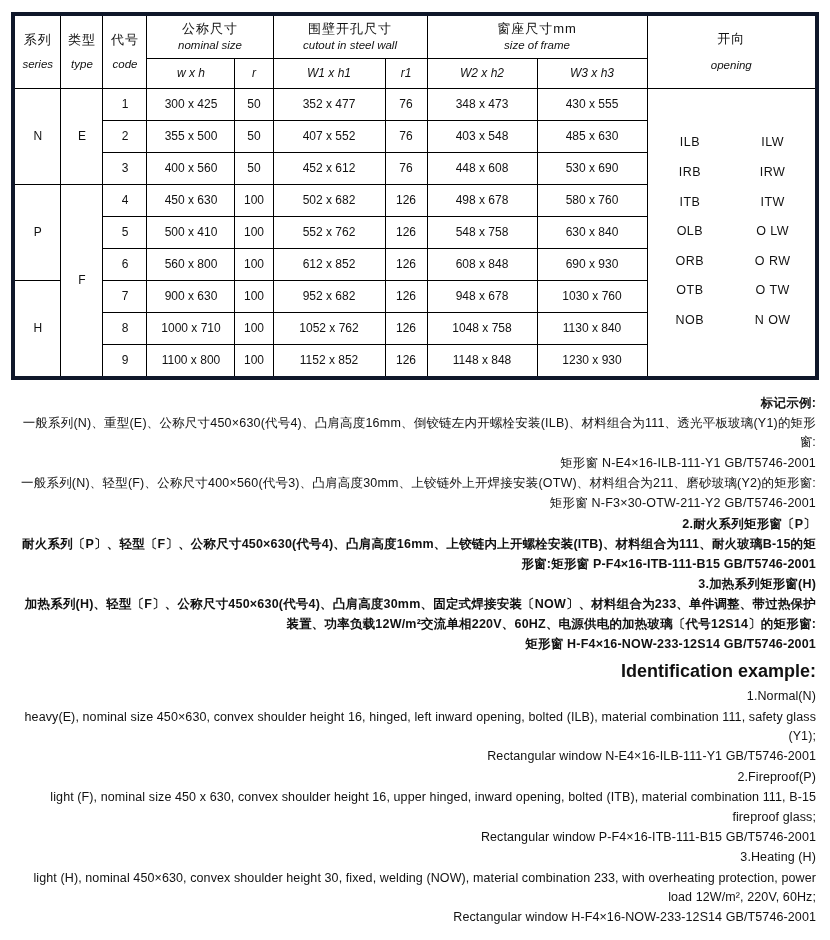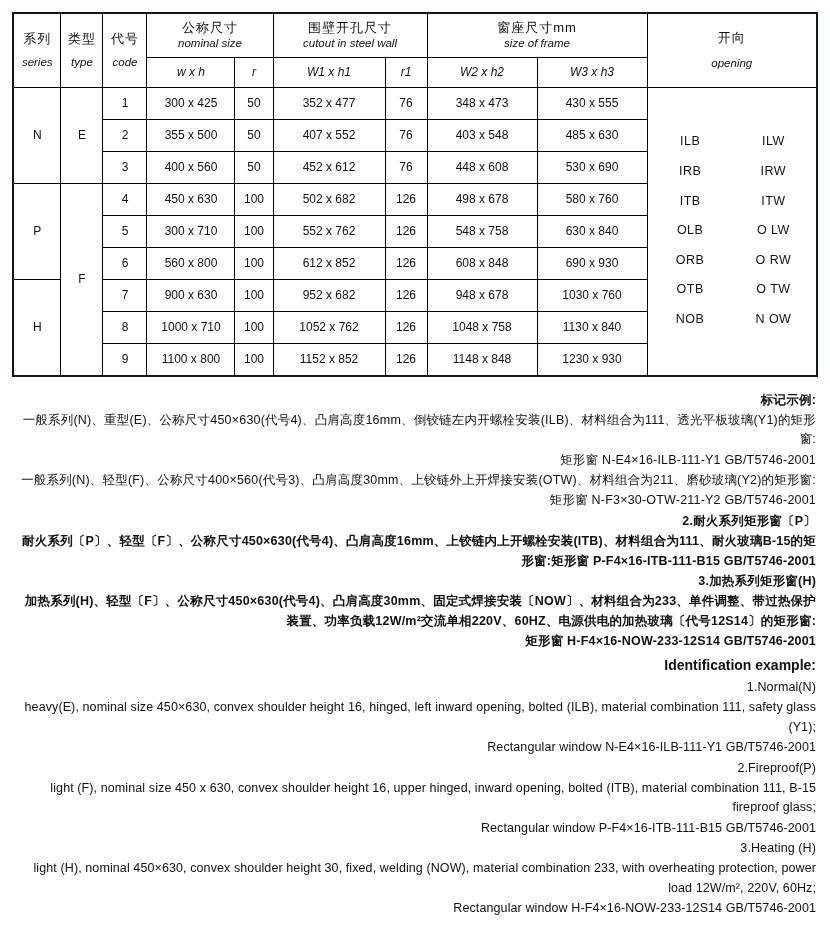--- a/index.html
+++ b/index.html
@@ -20,21 +20,21 @@
     box-sizing: border-box;
     width: 830px;
   }
 
   
   table.spec {
     border-collapse: collapse;
     table-layout: fixed;
     width: 639px;
     margin: 0 auto;
-    border: 2px solid #0f172a;
+    border: 4px solid #0f172a;
   }
   table.spec td, table.spec th {
     border: 1px solid #000;
     text-align: center;
     vertical-align: middle;
     font-weight: normal;
     padding: 2px 1px;
     font-size: 12px;
     line-height: 1.25;
   }
@@ -97,21 +97,21 @@
   }
   .bold {
     font-weight: bold;
   }
   .en {
     font-size: 12.5px;
     letter-spacing: 0.1px;
   }
   .en-head {
     font-weight: bold;
-    font-size: 14px;
+    font-size: 18px;
     margin-top: 3px;
   }
   .gap {
     height: 3px;
   }
 </style>
 </head>
 <body>
 
 <div class="page">
@@ -250,21 +250,21 @@
         <td>450 x 630</td>
         <td>100</td>
         <td>502 x 682</td>
         <td>126</td>
         <td>498 x 678</td>
         <td>580 x 760</td>
       </tr>
 
       <tr class="body-row">
         <td>5</td>
-        <td>300 x 710</td>
+        <td>500 x 410</td>
         <td>100</td>
         <td>552 x 762</td>
         <td>126</td>
         <td>548 x 758</td>
         <td>630 x 840</td>
       </tr>
 
       <tr class="body-row">
         <td>6</td>
         <td>560 x 800</td>

